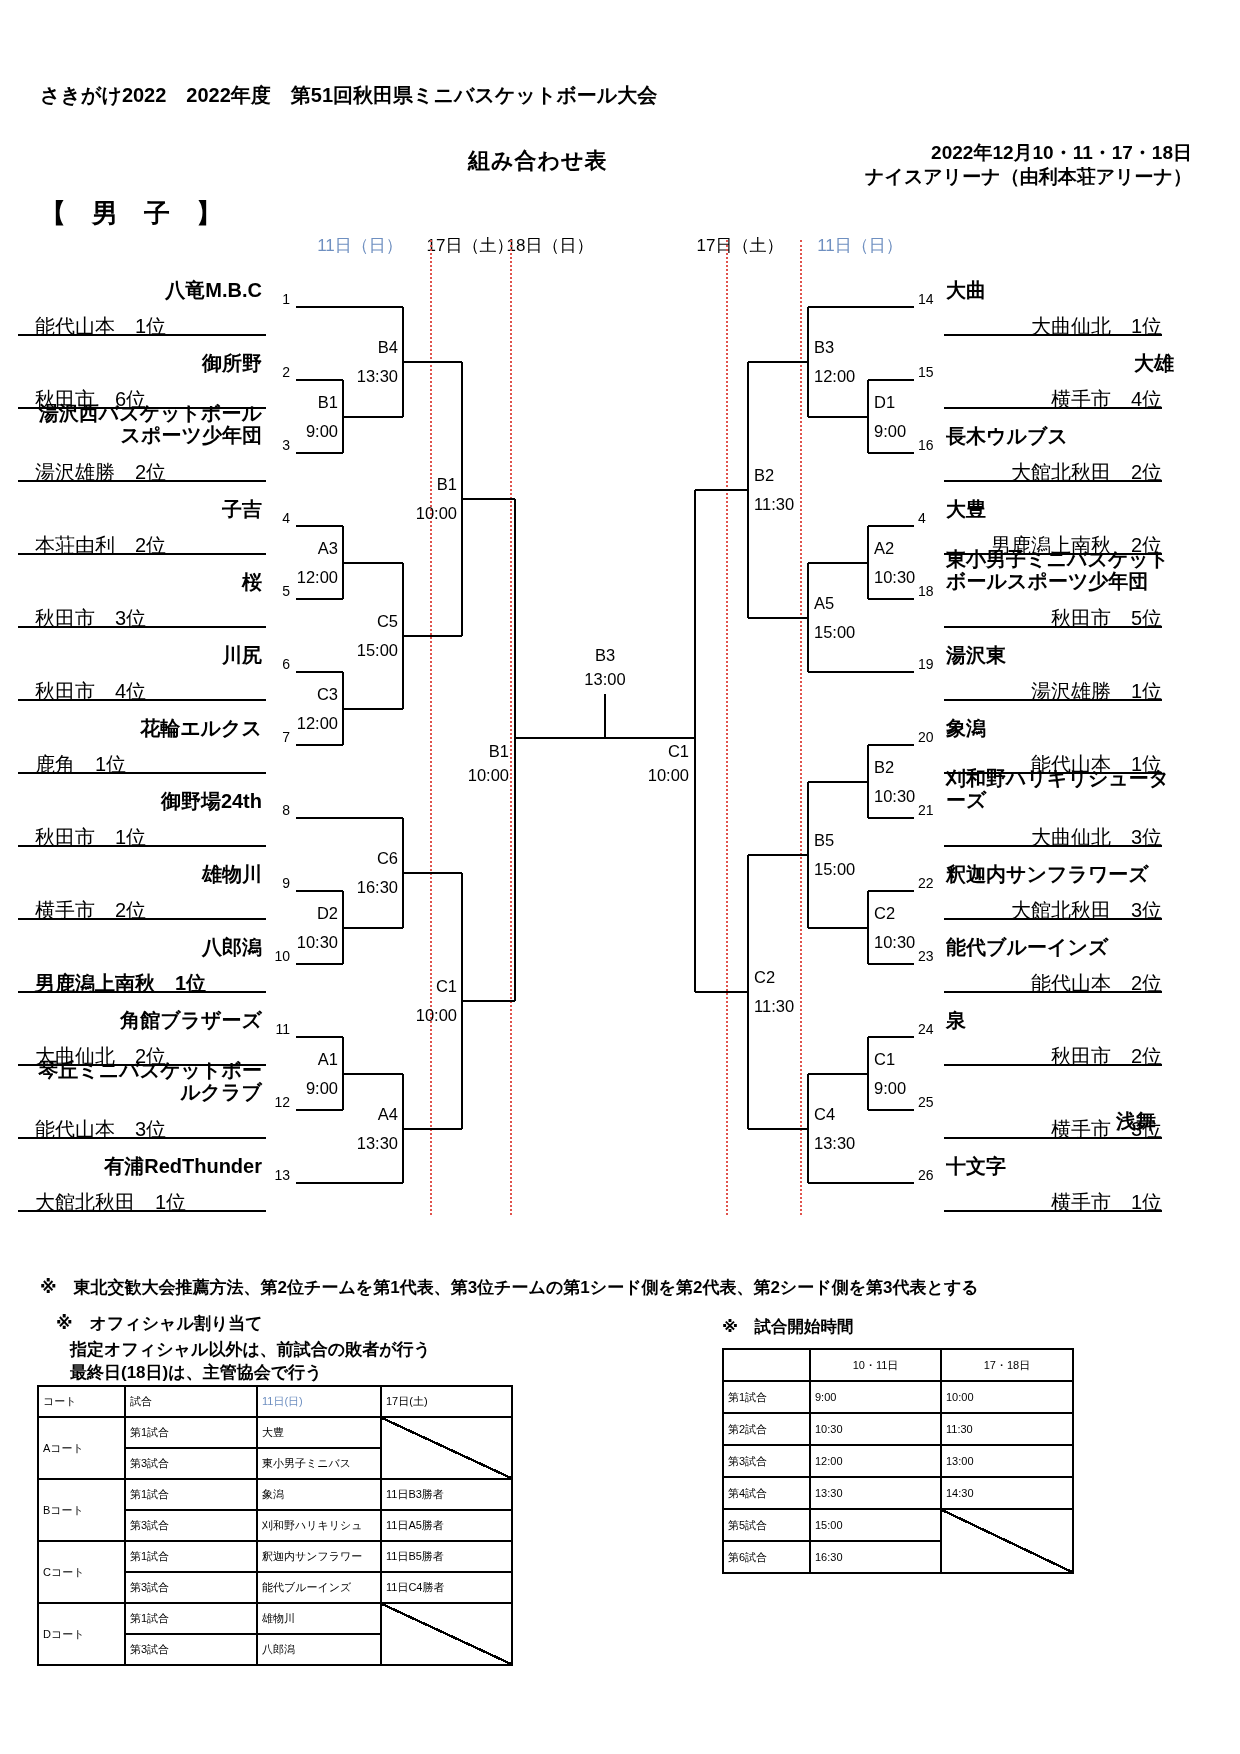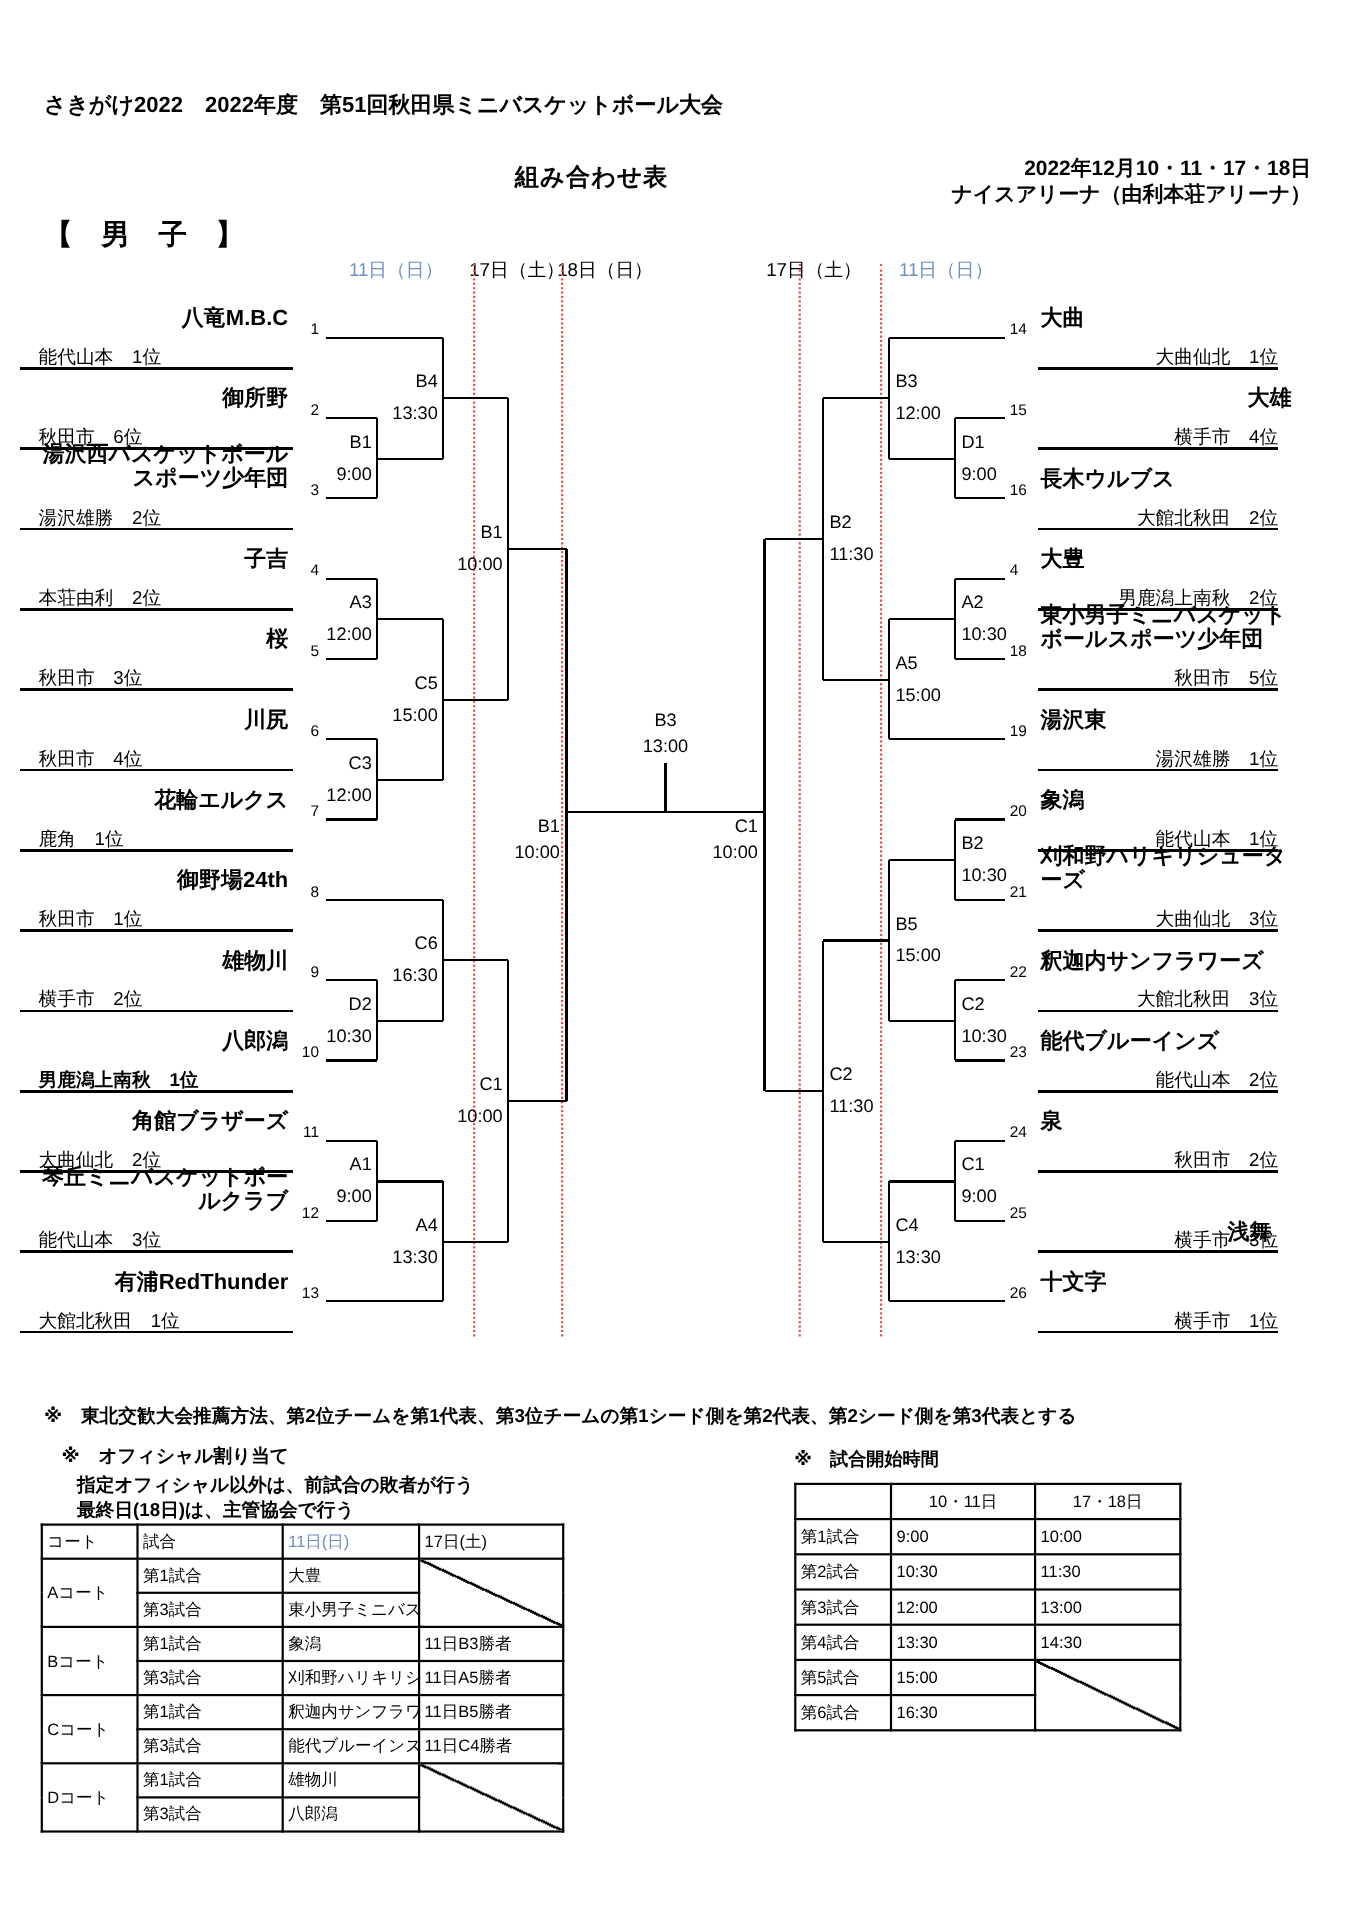--- a/index.html
+++ b/index.html
@@ -7,28 +7,28 @@
          font-family:"Liberation Sans","DejaVu Sans",sans-serif;color:#000;overflow:hidden;}
   .abs{position:absolute;}
   .t1{font-size:20px;font-weight:bold;white-space:nowrap;}
   .t2{font-size:19px;font-weight:bold;white-space:nowrap;}
   .sheet{font-size:22px;font-weight:bold;letter-spacing:1px;white-space:nowrap;}
   .dateline{font-size:19px;font-weight:bold;white-space:nowrap;text-align:right;width:420px;}
   .section{font-size:26px;font-weight:bold;white-space:nowrap;}
   .dayhdr{font-size:17px;font-weight:500;white-space:nowrap;transform:translateX(-50%);}
   .team-name{font-size:20px;font-weight:600;line-height:1.12;}
   .seed{font-size:14px;}
-  .district{font-size:17px;white-space:nowrap;}
+  .district{font-size:20px;white-space:nowrap;}
   .mlabel{font-size:16.5px;white-space:nowrap;}
   .mtime{font-size:16.5px;white-space:nowrap;}
   .note{font-size:17px;font-weight:bold;white-space:nowrap;}
   .note2{font-size:16.5px;font-weight:bold;white-space:nowrap;}
   .redline{width:0;border-left:2px dotted #e0524c;top:240px;height:975px;}
   table.sched{border-collapse:collapse;table-layout:fixed;background:#fff;}
-  .sched th,.sched td{border:2px solid #000;font-size:15px;font-weight:normal;text-align:left;
+  .sched th,.sched td{border:2px solid #000;font-size:11px;font-weight:normal;text-align:left;
       padding:1px 4px;overflow:hidden;white-space:nowrap;}
   .sched tr{height:31px;}
   .sched2 tr{height:32px;}
   .sched2 th{text-align:center;}
   .num{text-align:right;}
   .diag{background:linear-gradient(to top right,#fff calc(50% - 1.2px),#000 calc(50% - 1.2px),#000 calc(50% + 1.2px),#fff calc(50% + 1.2px));}
 </style>
 </head>
 <body>
 

